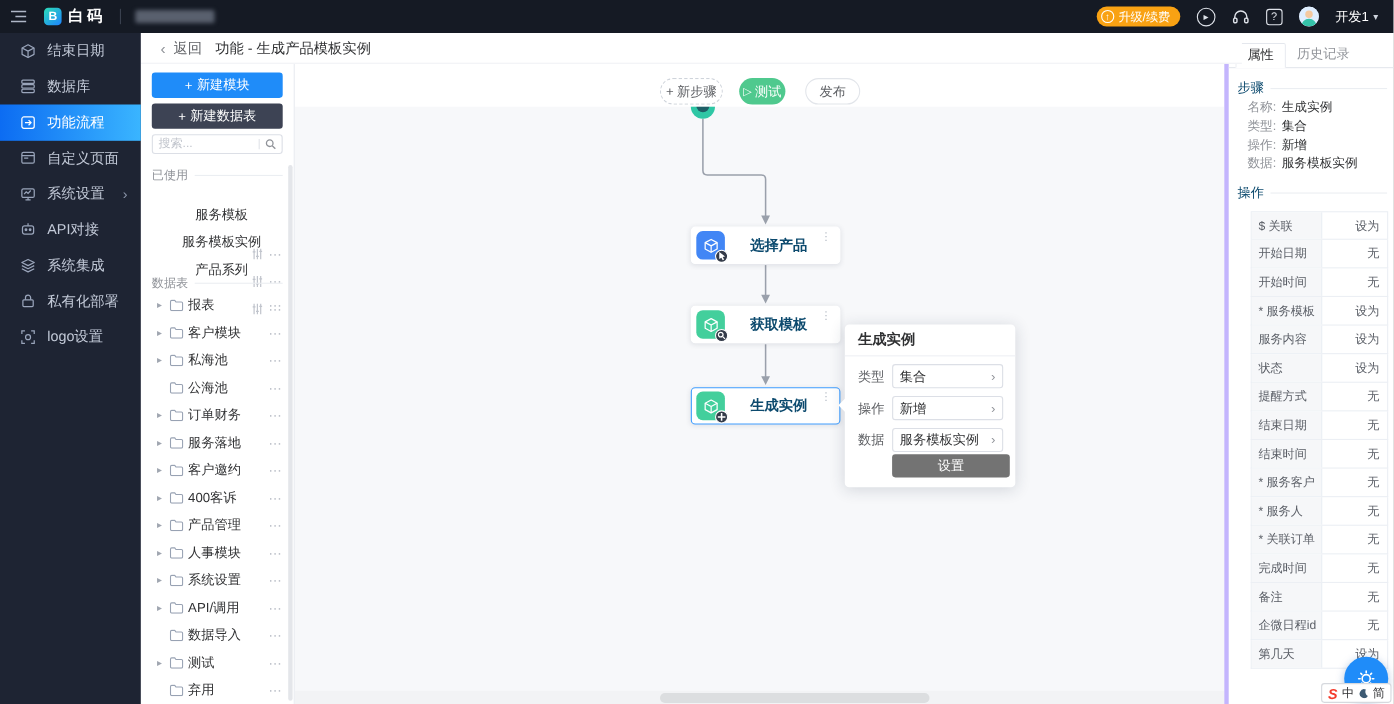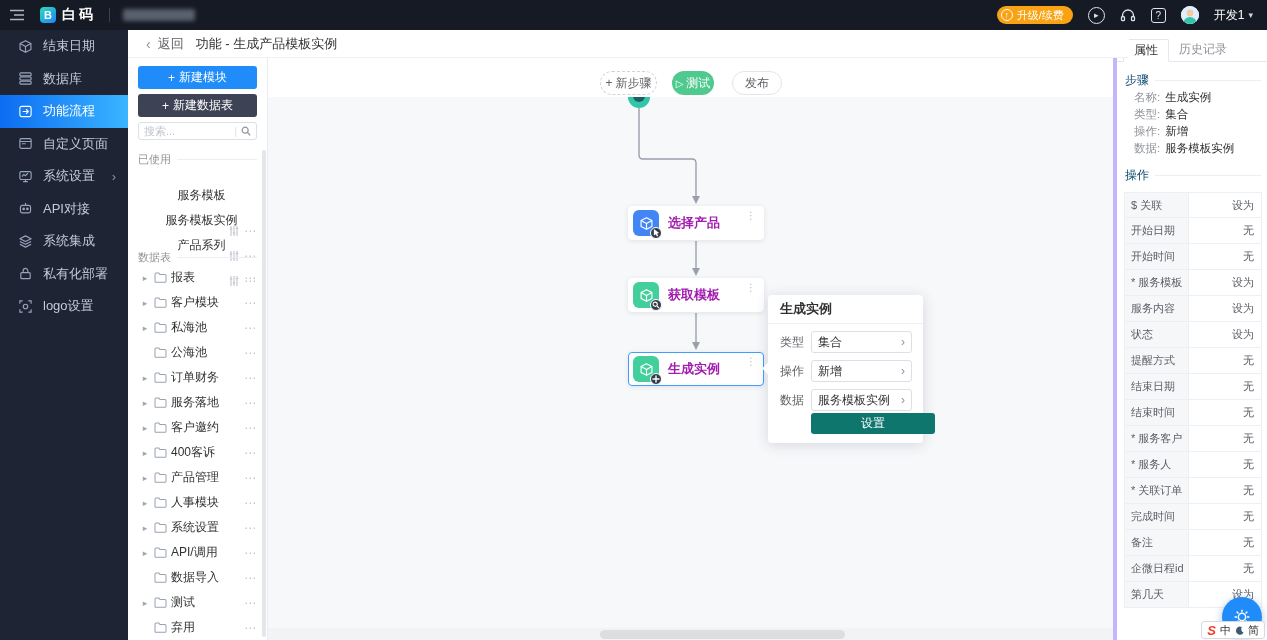--- a/index.html
+++ b/index.html
@@ -68,50 +68,50 @@
   .btn-publish { left:464px; width:50px; background:#fff; border:1px solid #e2e5ea; color:#606266; }
   .start-node { position:absolute; left:360px; top:28px; width:22px; height:22px; border-radius:50%; background:#2fc7a5; z-index:1; }
   .start-inner { position:absolute; left:5px; top:9px; width:12px; height:7px; border-radius:0 0 12px 12px; background:#1e5e66; }
   .edges { position:absolute; left:0; top:0; z-index:1; }
   .edge { stroke:#9aa0ab; stroke-width:1.4; fill:none; }
   .arrow { fill:#9aa0ab; }
   .node { position:absolute; left:360px; width:136px; height:34px; background:#fff; border-radius:4px; border:1px solid #fff; box-shadow:0 1px 5px rgba(31,44,70,.10); display:flex; align-items:center; z-index:2; cursor:pointer; }
   .node.n1 { top:148px; } .node.n2 { top:220px; } .node.n3 { top:294px; border-color:#409eff; }
   .node-ic { position:relative; width:26px; height:26px; border-radius:6px; margin-left:4px; display:flex; align-items:center; justify-content:center; flex:none; }
   .ic-blue { background:#4286f5; } .ic-green { background:#43cf9c; }
-  .node-lbl { margin-left:9px; font-size:13px; font-weight:600; color:#a21caf; }
+  .node-lbl { margin-left:23px; font-size:13px; font-weight:600; color:#0c4a6e; }
   .node-more { position:absolute; top:3px; right:7px; color:#b4bac4; font-size:10px; line-height:1.1; cursor:pointer; }
   .badge { position:absolute; right:-3px; bottom:-3px; width:12px; height:12px; border-radius:50%; background:#343b49; border:1.5px solid #fff; display:flex; align-items:center; justify-content:center; }
 
   
   .popup { position:absolute; left:500px; top:237px; width:155px; height:148px; background:#fff; border-radius:4px; box-shadow:0 2px 14px rgba(31,44,70,.16); z-index:6; }
   .popup-arrow { position:absolute; left:-4px; top:69px; width:9px; height:9px; background:#fff; transform:rotate(45deg); }
   .popup-title { height:29px; display:flex; align-items:center; padding-left:12px; font-size:13px; font-weight:600; color:#303133; border-bottom:1px solid #eef0f4; }
   .popup-field { position:absolute; left:0; right:0; height:22px; display:flex; align-items:center; }
   .pf1 { top:36px; } .pf2 { top:65px; } .pf3 { top:94px; }
   .pf-label { width:43px; padding-left:12px; font-size:12px; color:#606266; flex:none; }
   .pf-select { width:101px; height:22px; border:1px solid #dcdfe6; border-radius:3px; display:flex; align-items:center; justify-content:space-between; padding:0 6px; font-size:12px; color:#303133; cursor:pointer; }
   .pf-chev { color:#909399; font-size:12px; }
-  .popup-btn { position:absolute; left:43px; top:118px; width:124px; height:21px; background:#0f766e; border-radius:3px; color:#fff; font-size:12px; display:flex; align-items:center; justify-content:center; cursor:pointer;text-align:right; }
+  .popup-btn { position:absolute; left:43px; top:118px; width:107px; height:21px; background:#737373; border-radius:3px; color:#fff; font-size:12px; display:flex; align-items:center; justify-content:center; cursor:pointer;text-align:right; }
 
   
   .hscroll-track { position:absolute; left:0; right:0; bottom:0; height:12px; background:#f2f3f5; z-index:6; }
   .hscroll-thumb { position:absolute; left:332px; bottom:1px; width:245px; height:9px; border-radius:4.5px; background:#dcdee0; z-index:7; cursor:pointer; }
   .vscroll-thumb { position:absolute; right:1px; top:87px; width:5px; height:312px; border-radius:2.5px; background:#d8dade; z-index:7; cursor:pointer; }
 
   
   .rightpanel { position:absolute; top:30px; right:0; width:154px; bottom:0; background:#fff; border-left:4px solid #c4b5fd; z-index:10; }
   .rp-tabs { height:32px; display:flex; align-items:flex-end; padding-left:6px; border-bottom:1px solid #e4e7ed; }
   .rp-tab { height:23px; display:flex; align-items:center; padding:0 10px; font-size:12px; color:#909399; cursor:pointer; }
   .rp-tab.active { color:#303133; border:1px solid #e4e7ed; border-bottom:1px solid #fff; margin-bottom:-1px; background:#fff; border-radius:2px 2px 0 0; }
   .rp-sect { display:flex; align-items:center; gap:6px; font-size:12px; color:#0c4a6e; padding-left:8px; margin-top:10px; }
   .rp-sect .sect-line { margin-right:6px; }
   .kv { display:flex; height:17px; align-items:center; padding-left:17px; font-size:11.5px; }
   .kv-l { color:#909399; margin-right:5px; } .kv-v { color:#303133; }
-  .ops-table { margin:8px 5px 0 7px; }
+  .ops-table { margin:8px 5px 0 20px; }
   .op-row { display:flex; height:26px; border:1px solid #eceff4; border-top:none; }
   .op-row:first-child { border-top:1px solid #eceff4; }
   .op-l { width:64px; background:#f6f7f9; display:flex; align-items:center; padding-left:6px; font-size:11px; color:#5a5e66; border-right:1px solid #eceff4; flex:none; }
   .op-v { flex:1; display:flex; align-items:center; justify-content:flex-end; padding-right:7px; font-size:11px; color:#5a5e66; cursor:pointer; }
 
   
   .float-sun { position:absolute; right:5px; bottom:3px; width:40px; height:40px; border-radius:50%; background:#1f8cf9; z-index:40; display:flex; align-items:center; justify-content:center; box-shadow:0 2px 8px rgba(20,80,160,.35); cursor:pointer; }
   .ime { position:absolute; right:2px; bottom:1px; height:18px; background:#fff; border:1px solid #d6d9de; border-radius:3px; display:flex; align-items:center; padding:0 5px; gap:4px; z-index:41; font-size:11px; cursor:pointer; }
   .ime-s { color:#f43b2c; font-weight:bold; font-style:italic; font-size:13px; }
   .ime-lang { color:#303133; } .ime-mode { color:#303133; }

